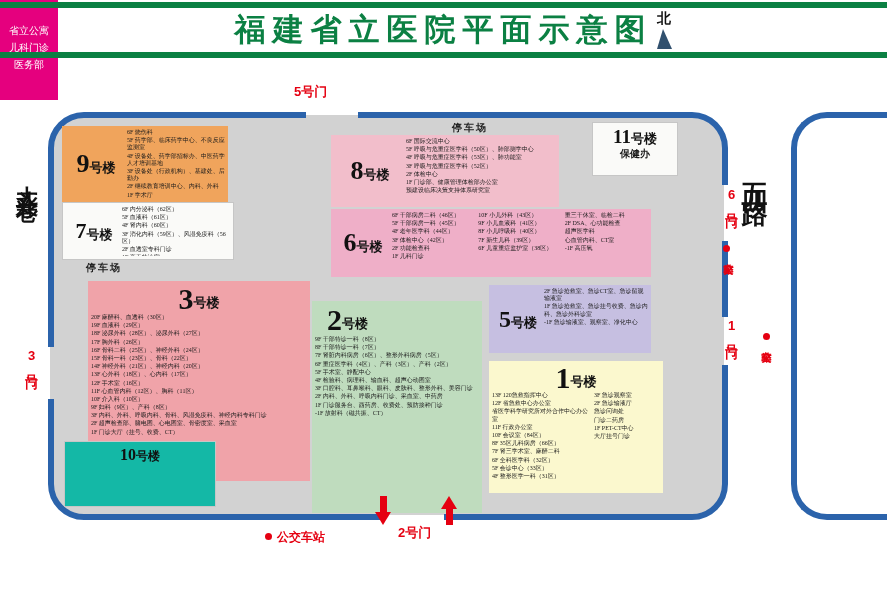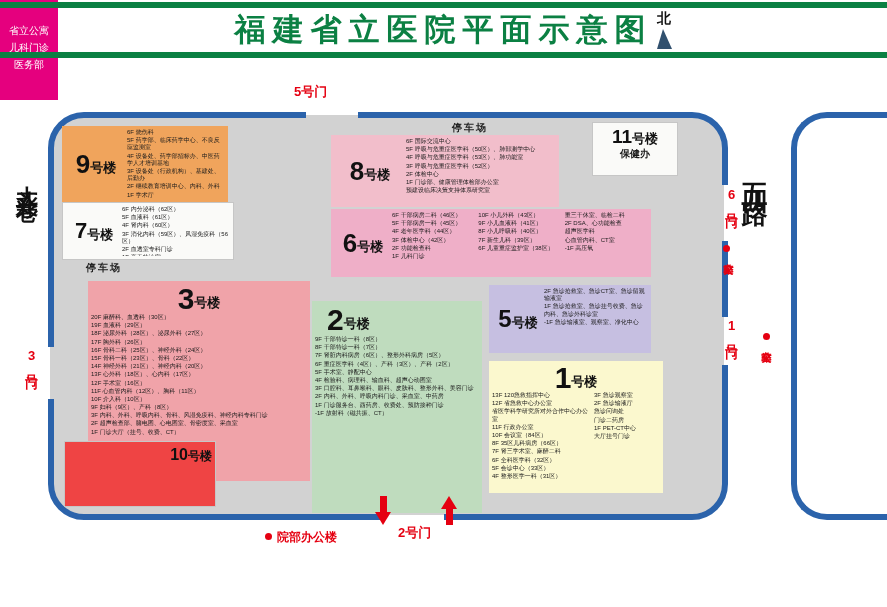--- a/index.html
+++ b/index.html
@@ -59,39 +59,39 @@
   .arr-down{left:375px;top:496px;}
   .arr-down .head{border-top:13px solid #E50011;}
   .arr-up{left:441px;top:496px;}
   .arr-up .head{border-bottom:13px solid #E50011;}
 
   .parking{position:absolute;font-size:10px;font-weight:bold;color:#222;z-index:4;letter-spacing:2px;}
   .parking-left{left:86px;top:261px;}
   .parking-top{left:452px;top:121px;}
 
   
-  .bld{position:absolute;display:flex;box-sizing:border-box;padding:3px;z-index:4;overflow:hidden;}
+  .bld{position:absolute;display:flex;box-sizing:border-box;padding:3px;z-index:4;overflow:hidden;font-family:Liberation Serif, serif;}
   .bld.col{flex-direction:column;}
   .btitle{display:flex;align-items:center;justify-content:center;font-weight:bold;color:#111;white-space:nowrap;}
   .num{font-size:26px;}
   .suf{font-size:13px;margin-top:8px;}
   .lines{flex:1;font-size:6px;line-height:1.2;color:#1a1a1a;overflow:hidden;}
   .ln{margin-bottom:1px;}
   .cols{display:flex;flex:1;gap:3px;}
   .clines{flex:1;font-size:6px;line-height:1.2;color:#1a1a1a;overflow:hidden;}
 
   .b9{left:62px;top:126px;width:166px;height:76px;background:#F0A45C;}
   .b9 .btitle{width:62px;}
   .b7{left:62px;top:202px;width:172px;height:58px;background:#FAFAF8;border:1px solid #c6c6c6;}
   .b7 .btitle{width:56px;}
   .b7 .num{font-size:22px;}
   .b3{left:88px;top:281px;width:222px;height:200px;background:#F0A3A9;}
   .b3 .btitle{height:30px;}
   .b3 .num{font-size:30px;}
-  .b10{left:64px;top:441px;width:152px;height:66px;background:#ef4444;border:1px solid #c6c6c6;align-items:flex-end;}
+  .b10{left:64px;top:441px;width:152px;height:66px;background:#14b8a6;border:1px solid #c6c6c6;align-items:center;}
   .b10 .num{font-size:16px;}
   .b10 .suf{margin-top:3px;font-size:12px;}
   .b10 .lines{font-size:10px;font-weight:bold;text-align:center;flex:none;width:100%;}
   .b8{left:331px;top:135px;width:228px;height:72px;background:#F2BECB;}
   .b8 .btitle{width:72px;}
   .b11{left:592px;top:122px;width:86px;height:54px;background:#FAFAF8;border:1px solid #c6c6c6;align-items:center;}
   .b11 .num{font-size:19px;}
   .b11 .suf{margin-top:4px;}
   .b11 .lines{font-size:10px;font-weight:bold;text-align:center;flex:none;width:100%;}
   .b6{left:331px;top:209px;width:320px;height:68px;background:#EFAFC8;}
@@ -148,21 +148,21 @@
   <div class="arr arr-up">
     <div class="head"></div>
     <div class="stem"></div>
   </div>
 
   <div class="dot dot-6"></div>
   <div class="bus vtext bus-inner">公交车站</div>
   <div class="dot dot-right"></div>
   <div class="bus vtext bus-right">公交车站</div>
   <div class="dot dot-bottom"></div>
-  <div class="bus bus-bottom">院部办公楼</div>
+  <div class="bus bus-bottom">公交车站</div>
 
   <div class="parking parking-left">停车场</div>
   <div class="parking parking-top">停车场</div>
 
   <div class="bld b9">
     <div class="btitle">
       <span class="num">9</span>
       <span class="suf">号楼</span>
     </div>
     <div class="lines">

